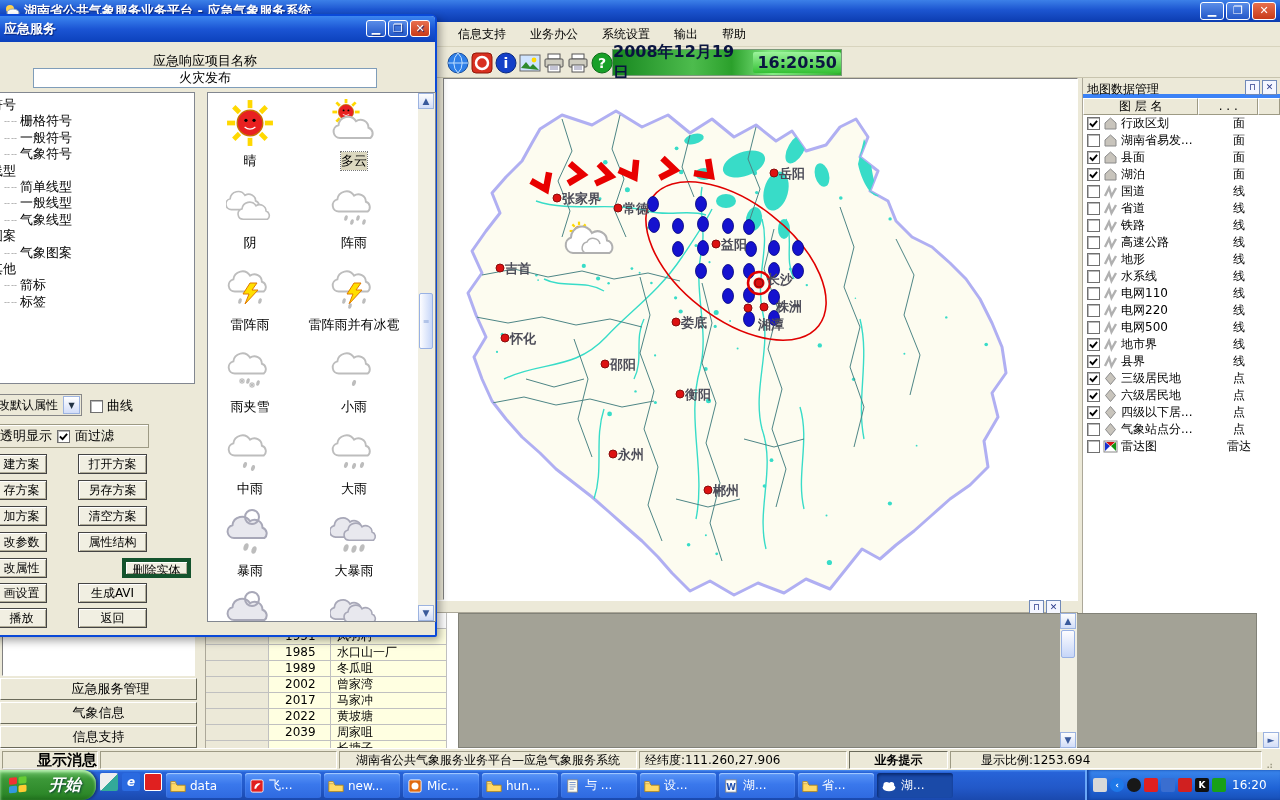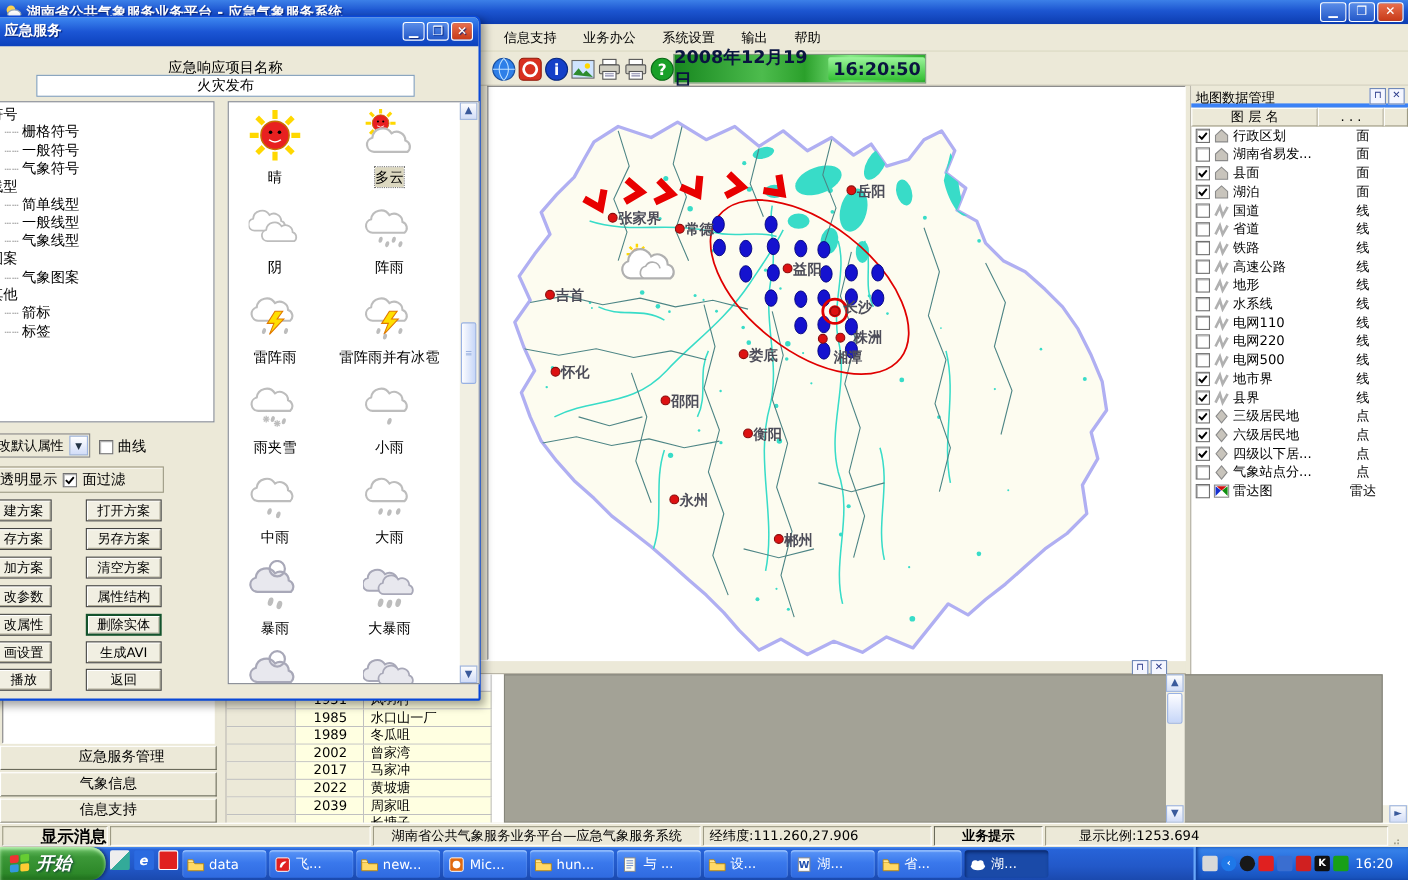--- a/index.html
+++ b/index.html
@@ -68,21 +68,21 @@
   #sb1{left:2px;width:96px;font-size:15px;font-weight:bold;text-align:right;line-height:17px;}
   #sb2{left:100px;width:237px;}
   #sb3{left:339px;width:298px;text-align:center;}
   #sb4{left:639px;width:208px;padding-left:5px;}
   #sb5{left:849px;width:99px;font-weight:bold;text-align:center;border-color:#6a6a5a #fff #fff #6a6a5a;}
   #sb6{left:950px;width:312px;padding-left:30px;}
   #sb-grip{position:absolute;right:2px;top:8px;width:12px;height:12px;color:#9d9a84;font-size:10px;}
 
   
   #taskbar{left:0;top:770px;width:1280px;height:30px;background:linear-gradient(180deg,#4a8df0 0%,#2763d8 8%,#2258c8 60%,#1a49ae 100%);z-index:60;}
-  #startbtn{position:absolute;left:0;top:0;height:30px;width:96px;border-radius:0 14px 14px 0;background:linear-gradient(180deg,#6cc268 0%,#3c9838 30%,#2d8829 80%,#1f6e1c 100%);box-shadow:inset 0 2px 3px #b8f0b0,2px 0 3px rgba(0,0,0,.4);color:#fff;font-size:16px;font-weight:bold;font-style:italic;display:flex;align-items:center;gap:5px;padding-left:8px;text-shadow:1px 1px 2px #143;}
+  #startbtn{position:absolute;left:0;top:0;height:30px;width:96px;border-radius:0 14px 14px 0;background:linear-gradient(180deg,#6cc268 0%,#3c9838 30%,#2d8829 80%,#1f6e1c 100%);box-shadow:inset 0 2px 3px #b8f0b0,2px 0 3px rgba(0,0,0,.4);color:#fff;font-size:16px;font-weight:bold;font-style:italic;display:flex;align-items:center;gap:21px;padding-left:8px;text-shadow:1px 1px 2px #143;}
   #quick{position:absolute;left:100px;top:3px;display:flex;gap:4px;align-items:center;}
   .ql{width:18px;height:18px;border-radius:2px;}
   #ql-more{color:#fff;font-weight:bold;font-size:12px;}
   #tasks{position:absolute;left:166px;top:3px;display:flex;gap:3px;align-items:flex-end;}
   .task{width:76px;height:25px;border-radius:3px;background:linear-gradient(180deg,#5a96f8,#3a78ec 45%,#2f6ae0);box-shadow:inset 0 1px 1px #a8ccff;color:#fff;font-size:12px;display:flex;align-items:center;gap:4px;padding:0 4px;overflow:hidden;white-space:nowrap;}
   .task.active{background:#1a4aa8;box-shadow:inset 1px 2px 3px #0a2a70;}
   .ticon{width:16px;height:14px;flex:none;}
   .ticon svg{width:16px;height:14px;}
   #tray{position:absolute;right:0;top:0;width:195px;height:30px;background:linear-gradient(180deg,#3a86ec,#1f63d6 60%,#1850b8);border-left:2px solid #6aa8f8;box-shadow:inset 2px 0 3px #1040a0;display:flex;align-items:center;gap:3px;padding-left:6px;}
   .tray-ic{width:14px;height:14px;border-radius:2px;flex:none;font-size:9px;color:#fff;text-align:center;line-height:14px;font-weight:bold;}
@@ -109,21 +109,21 @@
   .sym-lbl.sel{background:#dcd8c0;outline:1px dotted #777;}
   .vscroll{position:absolute;right:0;top:0;width:17px;height:528px;background:#f1efe2;}
   .vscroll .up{position:absolute;top:0;}
   .vscroll .dn{position:absolute;bottom:0;}
   .sthumb-v{position:absolute;left:1px;top:200px;width:14px;height:56px;background:linear-gradient(90deg,#fdfdff,#c6d6f8);border:1px solid #98b1e4;border-radius:2px;color:#8aa4d8;text-align:center;font-size:8px;line-height:56px;}
   #dlg-dd{position:absolute;left:2px;top:378px;width:87px;height:22px;background:#ece9d8;border:1px solid #888;font-size:12px;line-height:20px;padding-left:2px;}
   #dlg-dd .arr{position:absolute;right:1px;top:1px;width:17px;height:18px;background:linear-gradient(180deg,#fff,#d2ddf8);border:1px solid #9cb3e0;text-align:center;font-size:8px;line-height:17px;color:#234;}
   .dlg-cb-row{position:absolute;display:flex;align-items:center;gap:4px;font-size:13px;}
   #dlg-group{position:absolute;left:2px;top:408px;width:154px;height:24px;border:1px solid #9d9a84;box-shadow:1px 1px 0 #fff inset;display:flex;align-items:center;gap:5px;padding-left:4px;font-size:13px;}
   .dlg-btn{position:absolute;height:20px;background:#f1efe2;border:1px solid #444;box-shadow:inset 1px 1px 0 #fff,inset -1px -1px 0 #b0ac98;font-size:12px;text-align:center;line-height:18px;font-family:inherit;overflow:hidden;white-space:nowrap;}
-  .dlg-btn.default{border:2px solid #14532d;line-height:16px;}
+  .dlg-btn.default{border:4px solid #14532d;line-height:16px;margin-left:44px;}
   .colL{left:3px;width:51px;}
   .colR{left:85px;width:69px;}
 </style>
 </head>
 <body>
 
 <div id="screen">
 
   <div class="abs" id="titlebar">
     <svg width="16" height="16" viewBox="0 0 16 16">

